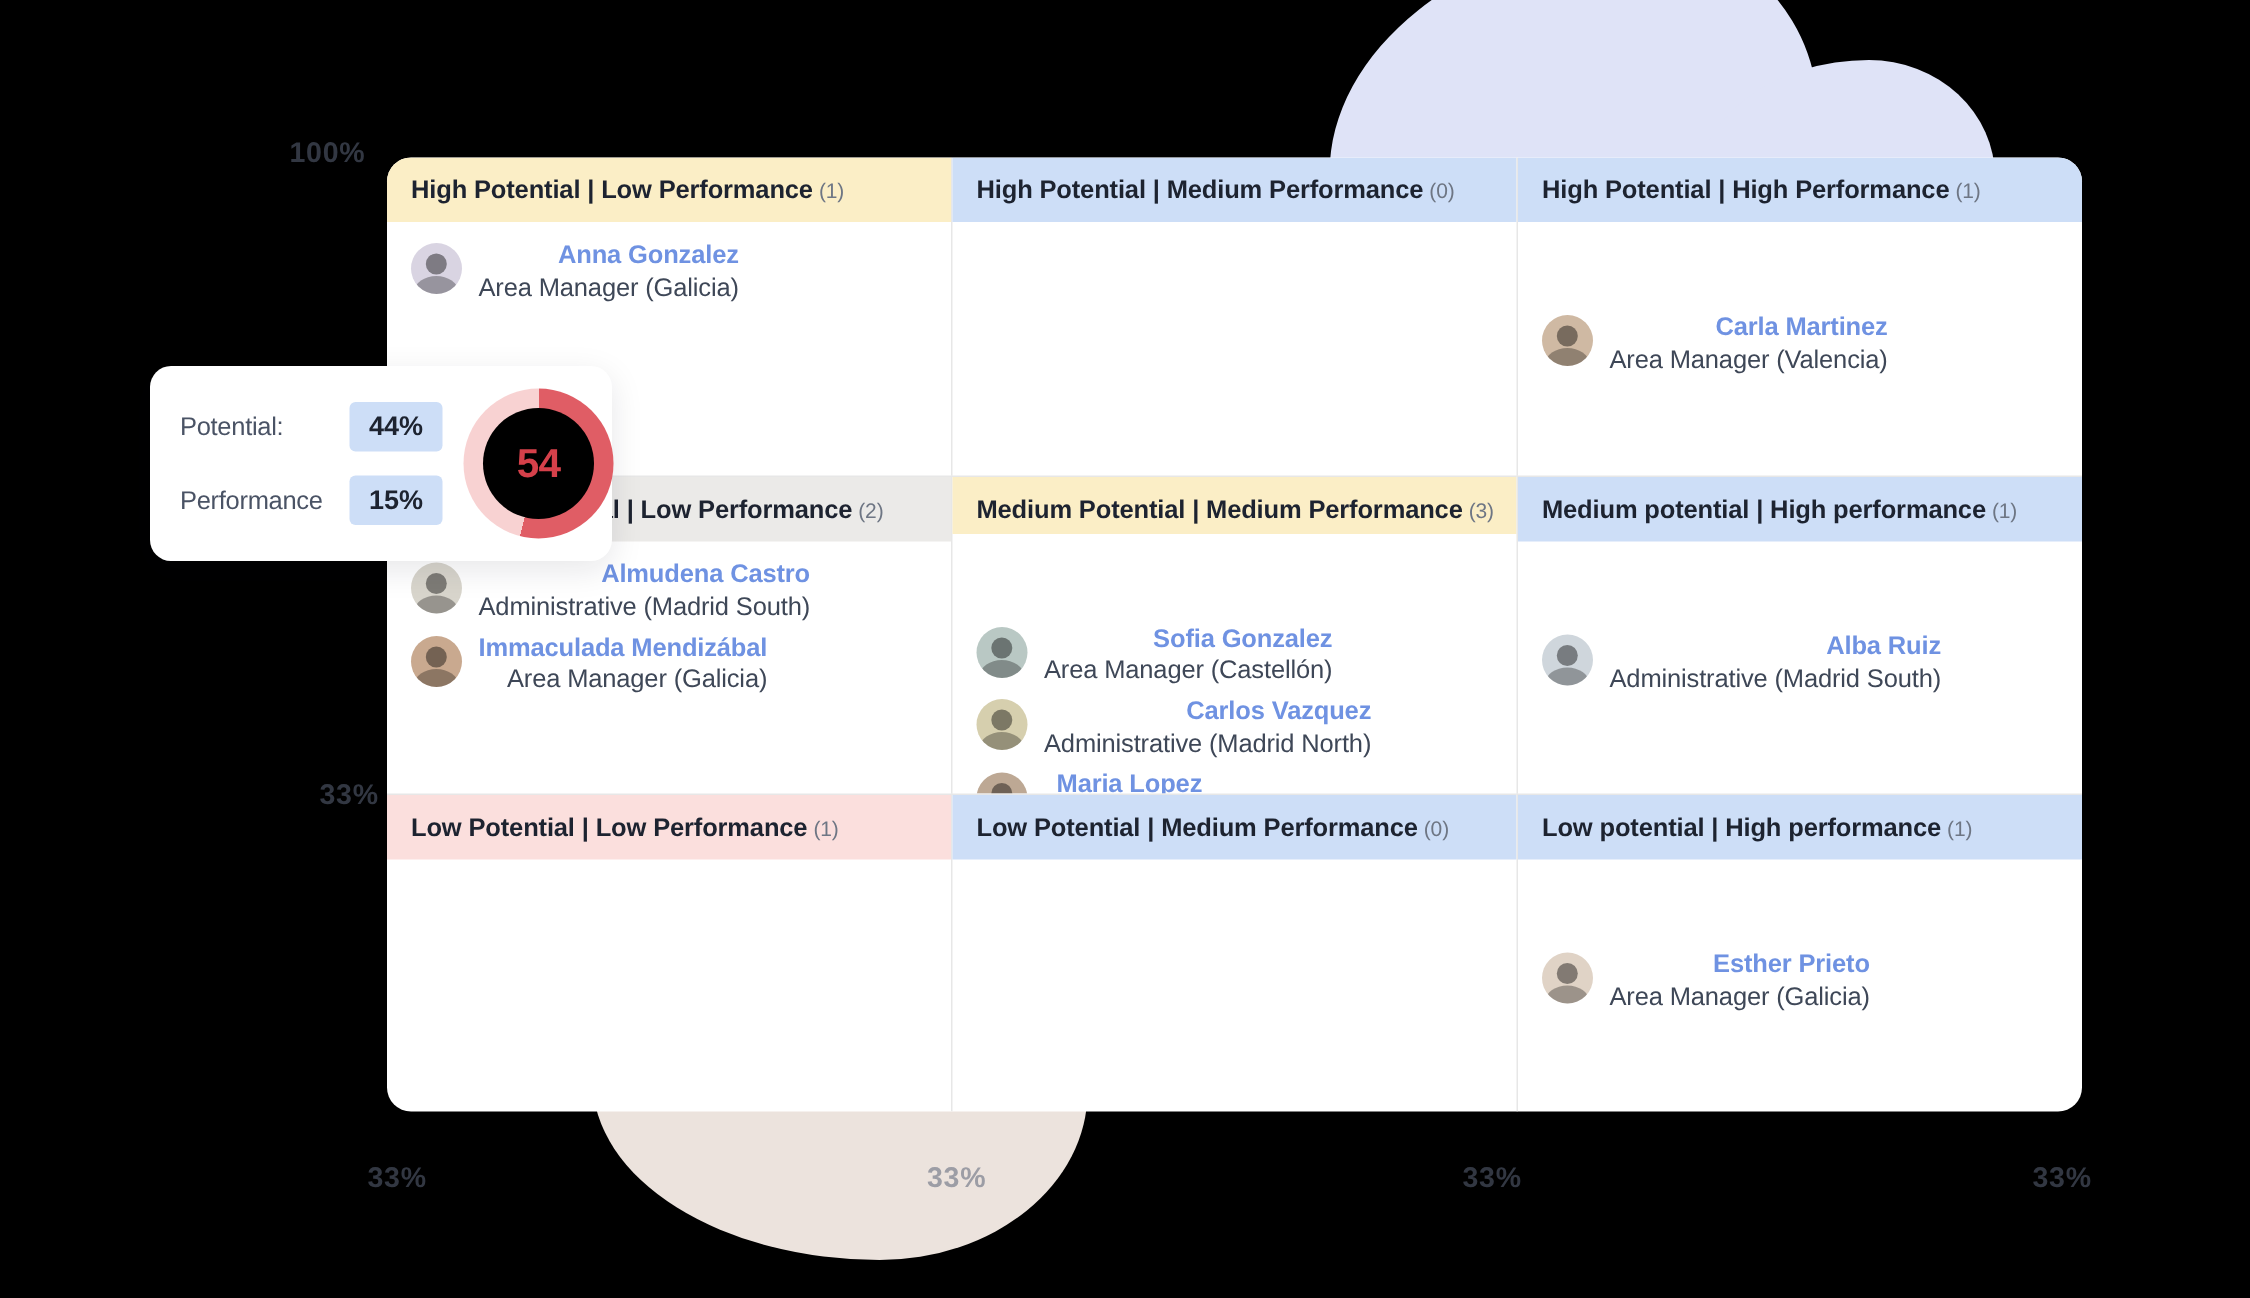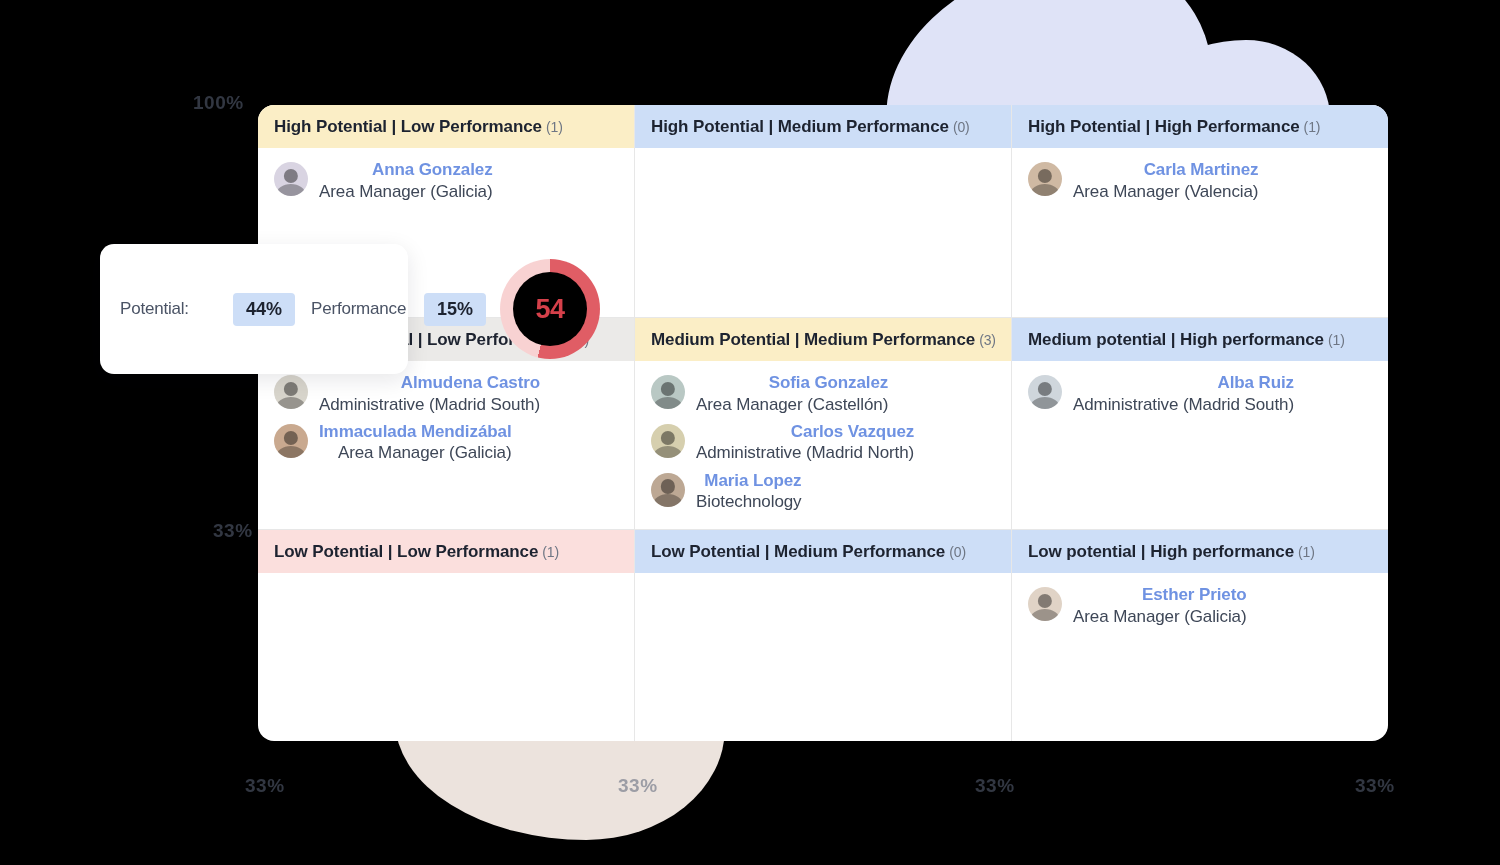--- a/index.html
+++ b/index.html
@@ -83,20 +83,21 @@
 
   .matrix-cell {
     flex: 1 1 0;
     min-width: 0;
     display: flex;
     flex-direction: column;
     position: relative;
   }
   .matrix-cell + .matrix-cell {
     border-left: 1px solid #e7e7e7;
+    gap: 48px;
   }
 
   .cell-header {
     padding: 11px 14px 11px 16px;
     font-size: 17px;
     font-weight: 700;
     color: #1d2330;
     white-space: nowrap;
     overflow: hidden;
     line-height: 1.25;
@@ -205,21 +206,21 @@
     background: #ffffff;
     border-radius: 14px;
     display: flex;
     align-items: center;
     padding: 0 0 0 20px;
     box-sizing: border-box;
     box-shadow: 0 6px 22px rgba(20,20,40,0.10);
   }
   .metric-list {
     display: flex;
-    flex-direction: row;
+    flex-direction: column;
     gap: 16px;
     flex: 0 0 auto;
     justify-content: flex-end;
   }
   .metric-row {
     display: flex;
     align-items: center;
     gap: 10px;
   }
   .metric-label {

